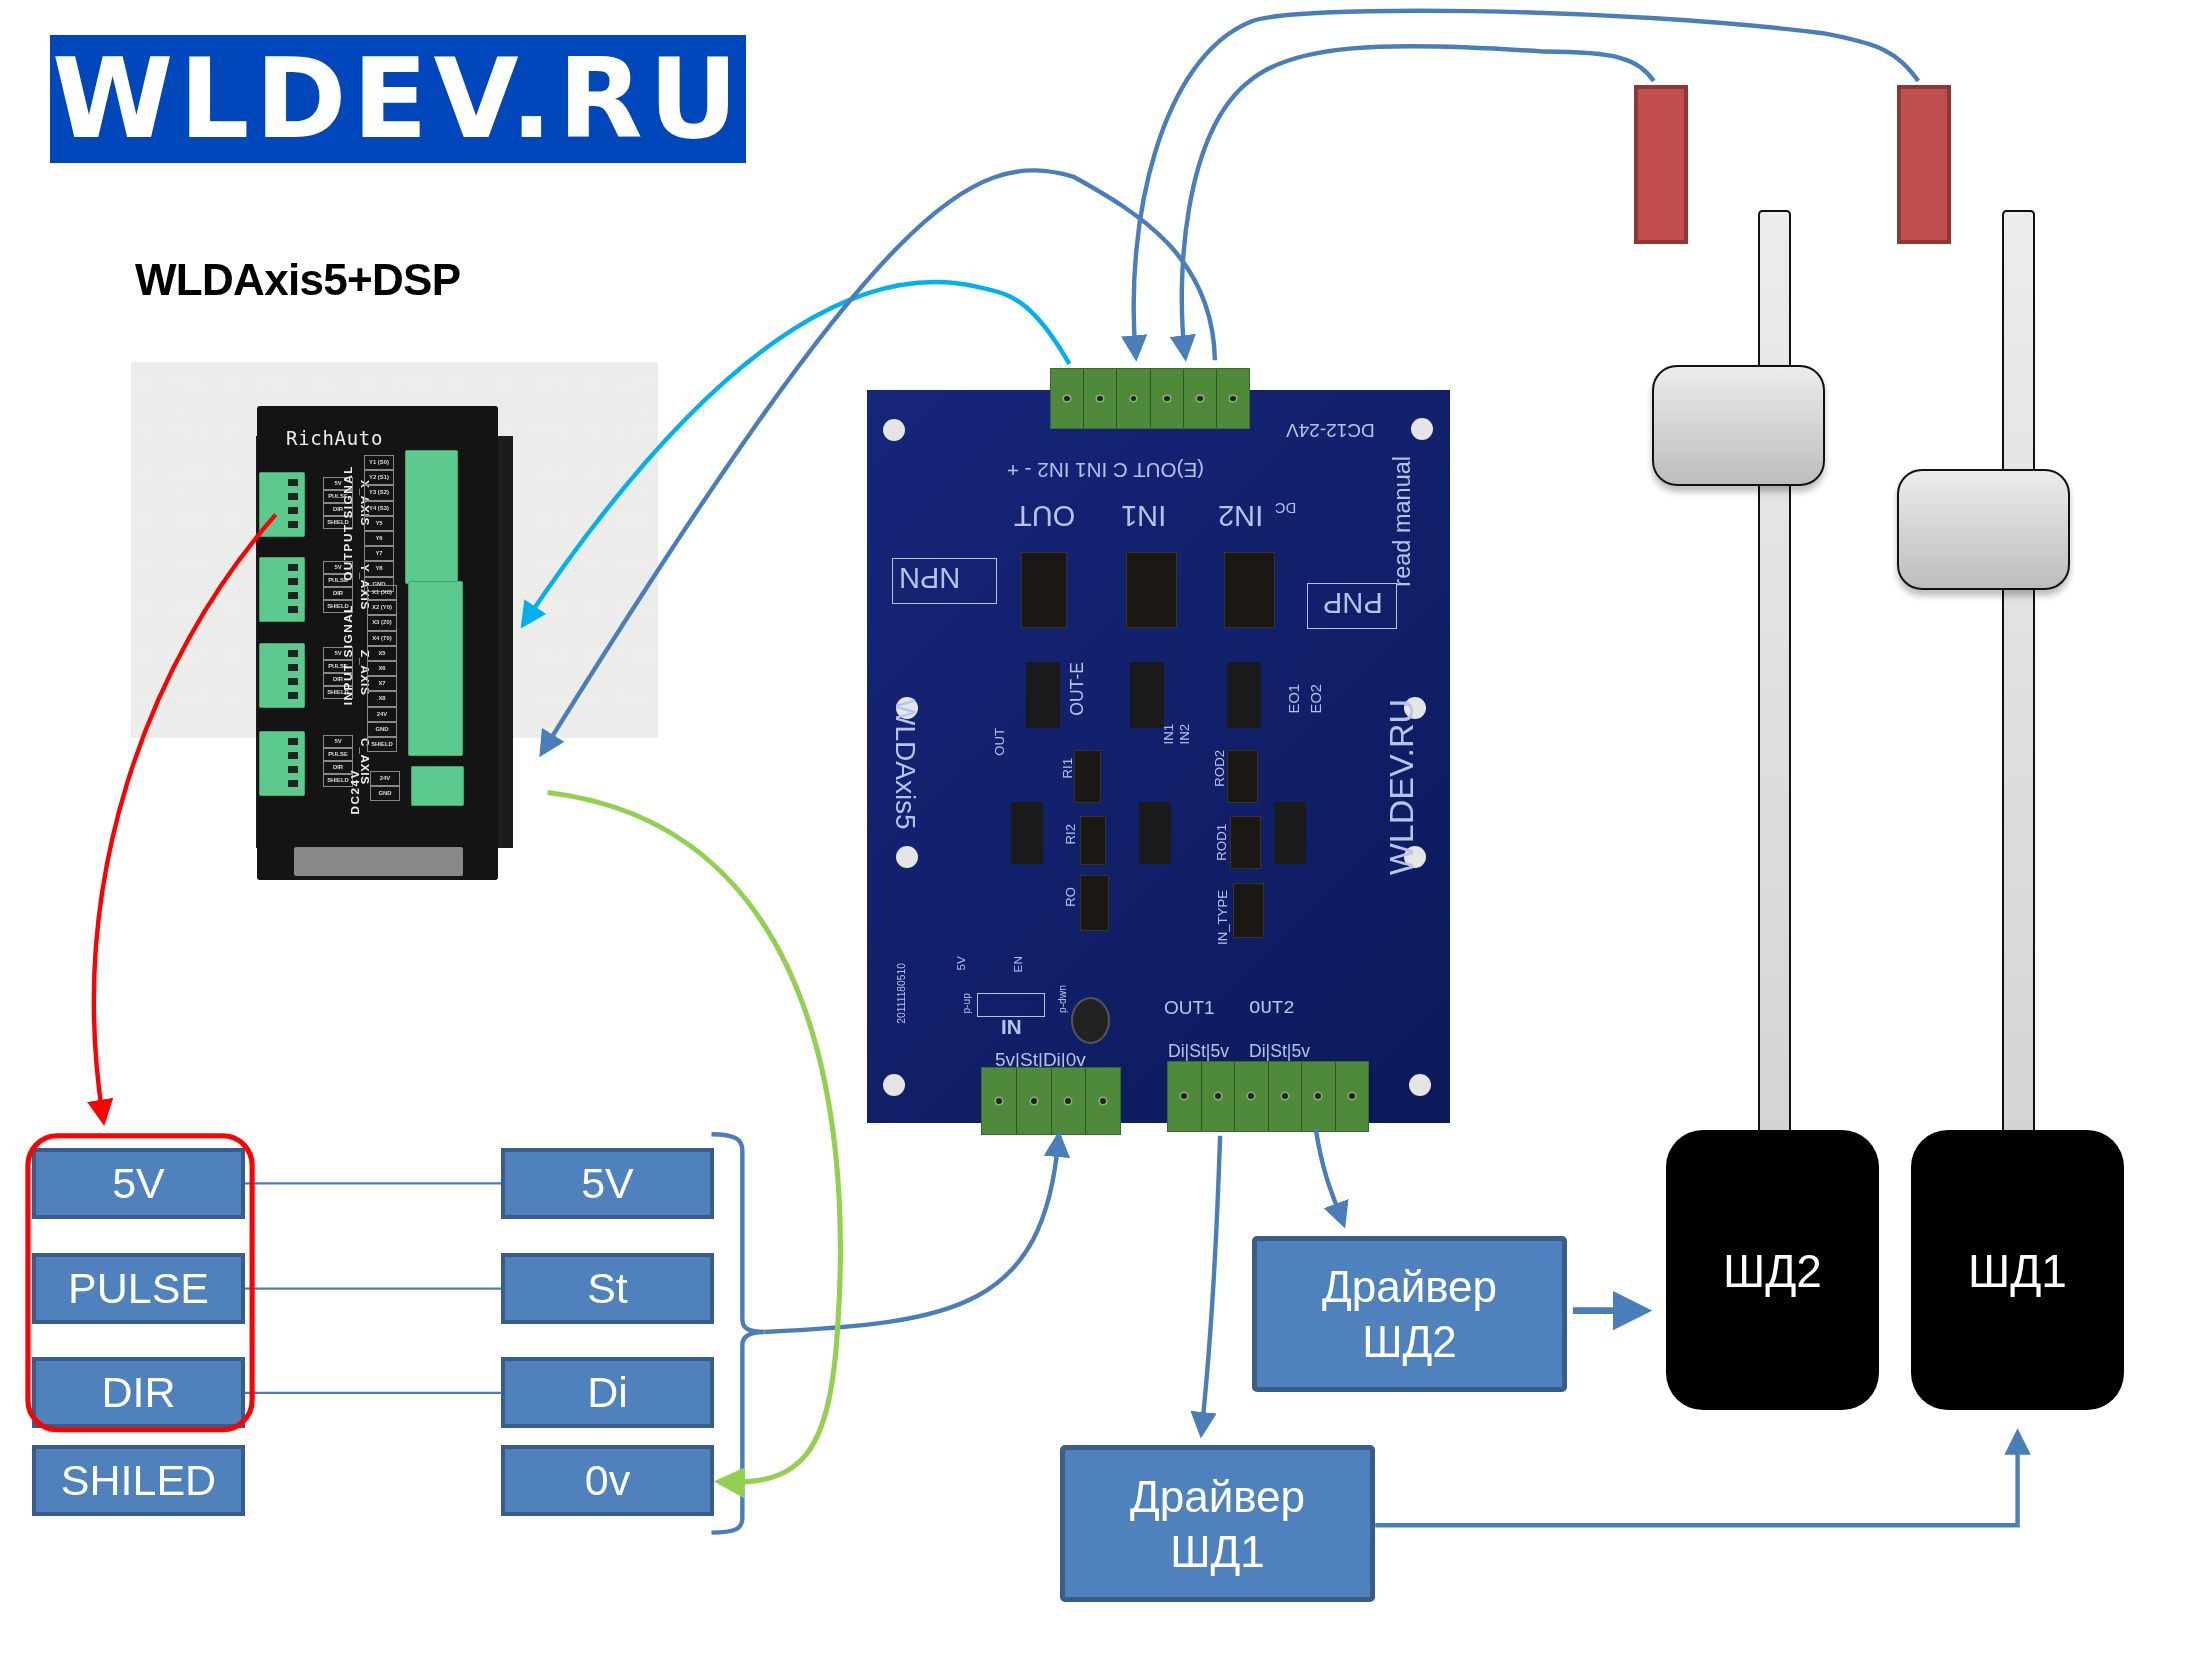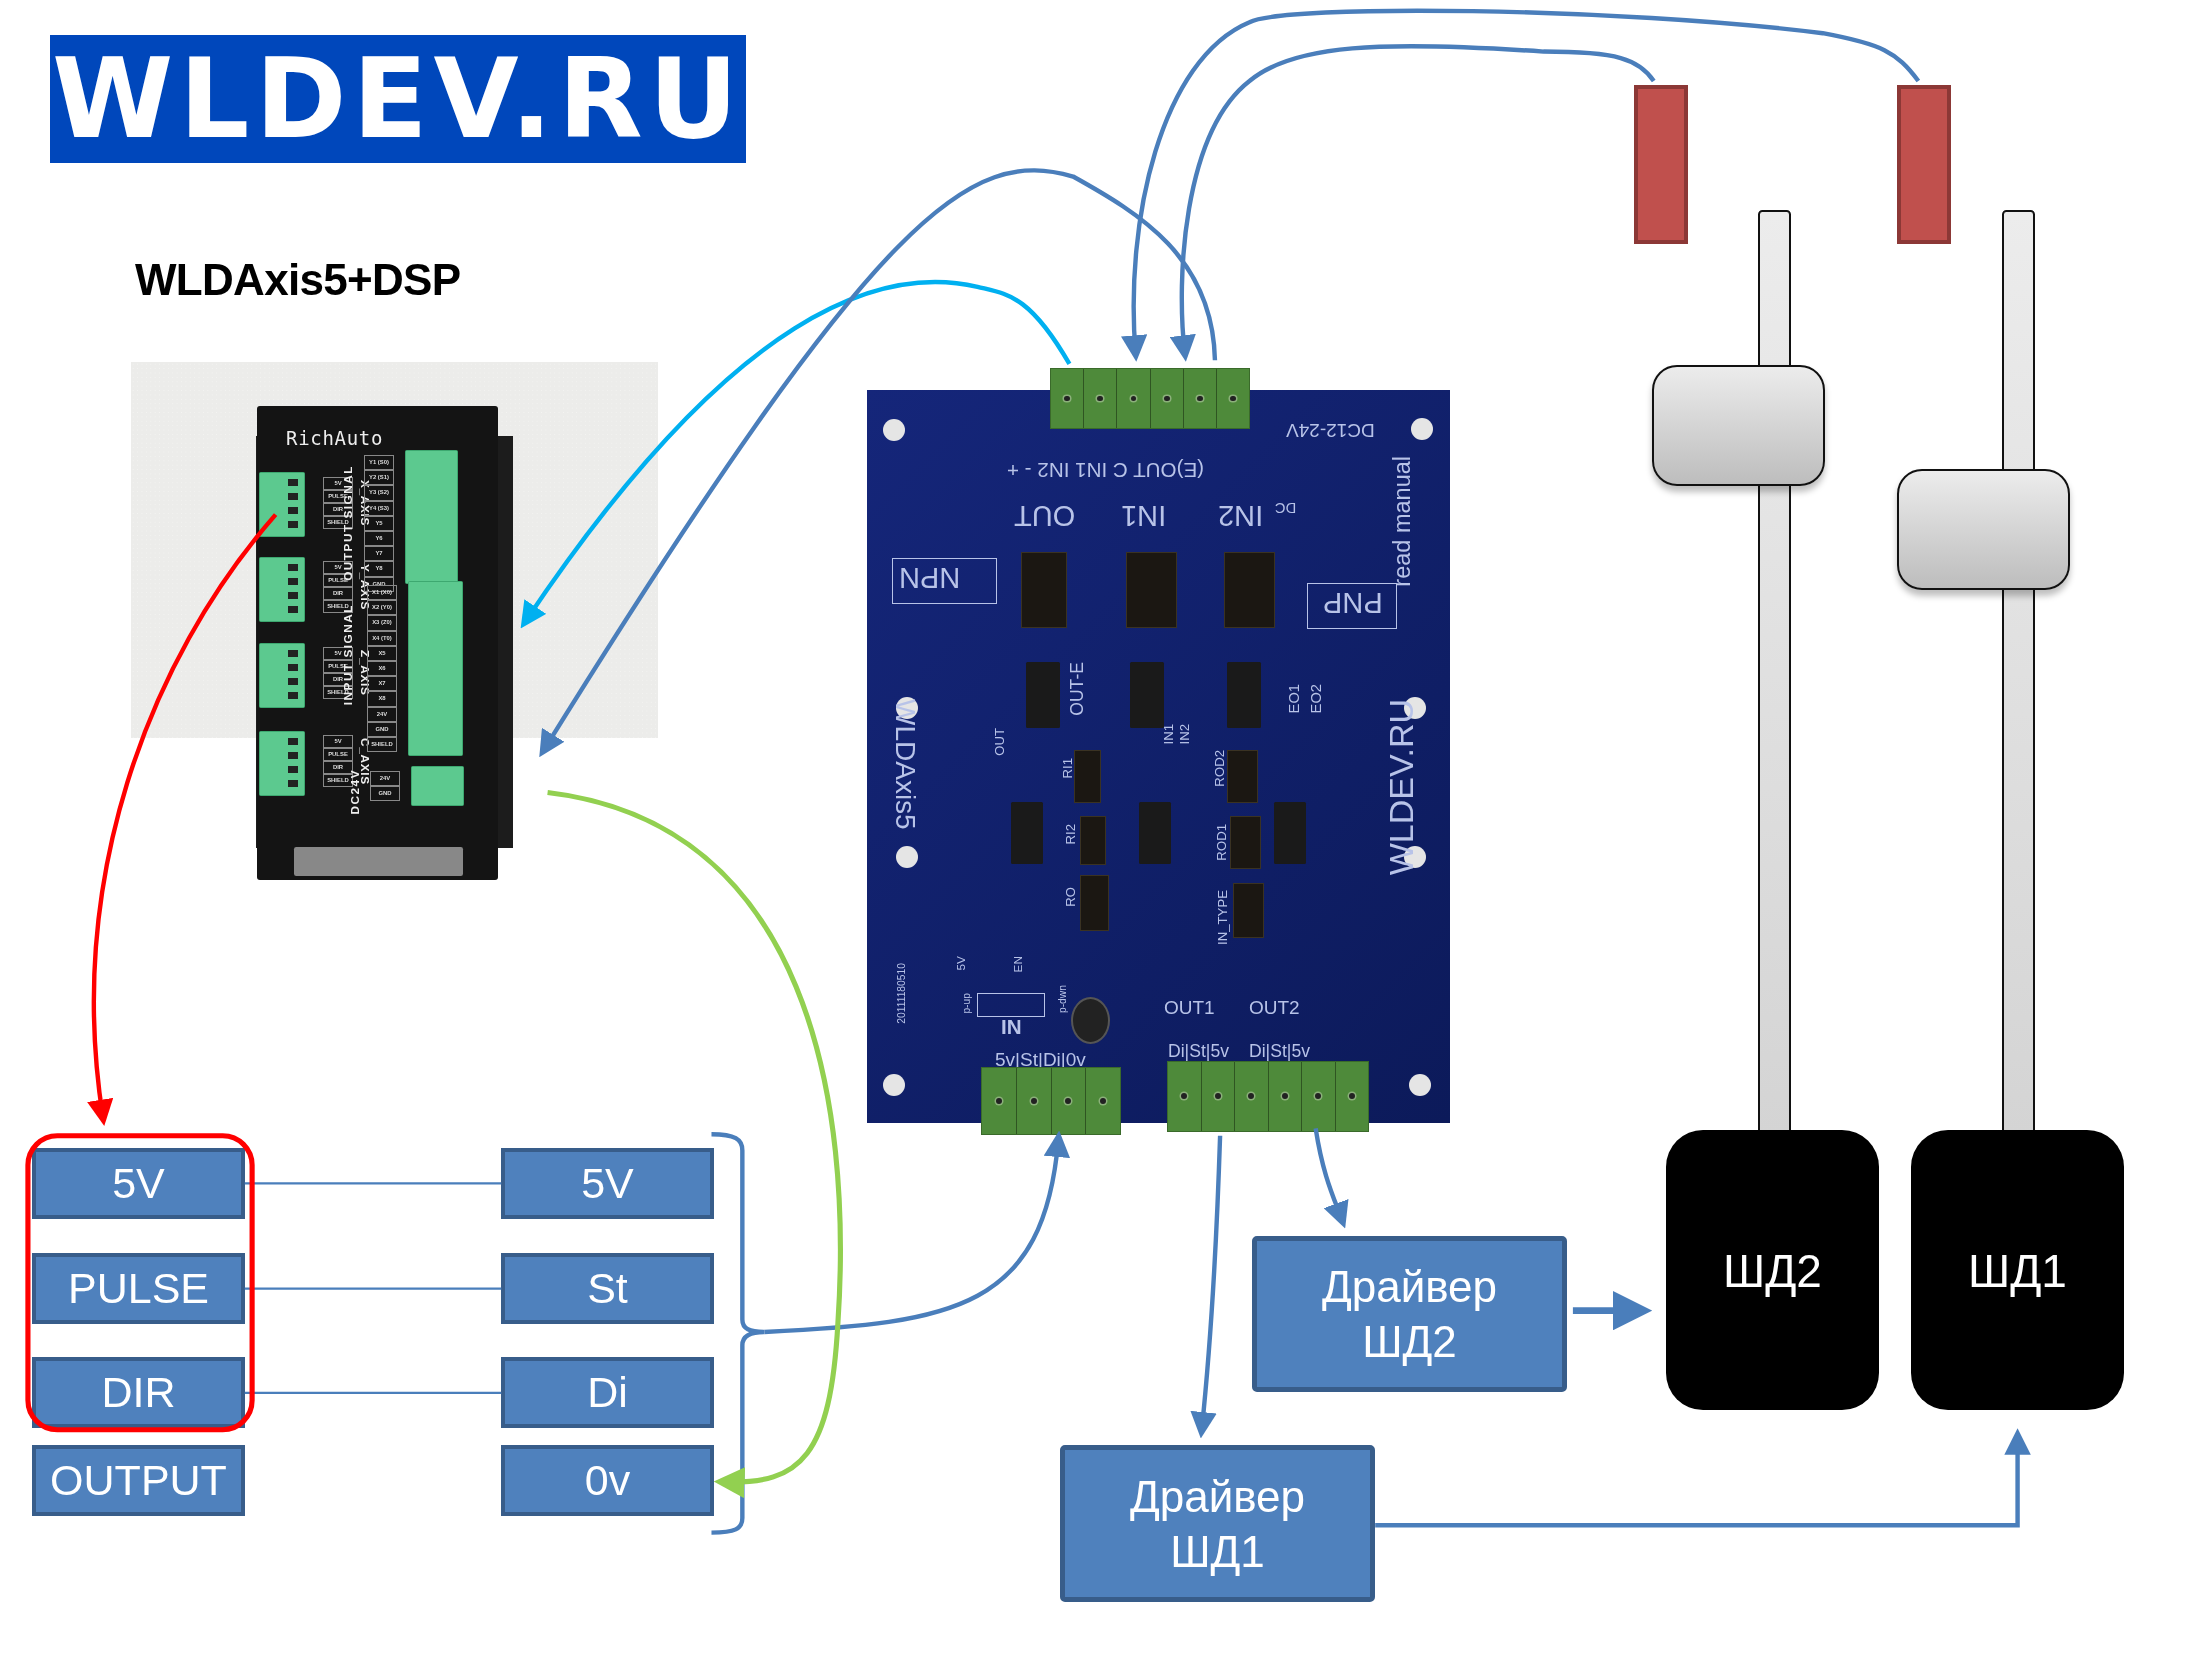--- a/index.html
+++ b/index.html
@@ -238,21 +238,21 @@
   <div class="pcb-txt" style="left:87px;top:566px;font-size:11.8px;writing-mode:vertical-rl;transform:rotate(180deg);">5V</div>
   <div class="pcb-txt" style="left:144px;top:566px;font-size:11.8px;writing-mode:vertical-rl;transform:rotate(180deg);">EN</div>
   <div class="pcb-txt" style="left:94px;top:603px;font-size:10.3px;writing-mode:vertical-rl;transform:rotate(180deg);">p-up</div>
   <div class="pcb-txt" style="left:190px;top:595px;font-size:10.3px;writing-mode:vertical-rl;transform:rotate(180deg);">p-dwn</div>
   <div class="silk-box" style="left:110px;top:603px;width:66px;height:22px;"></div>
   <div class="pcb-txt" style="left:134px;top:625px;font-size:20.6px;font-weight:bold;">IN</div>
   <div class="pcb-txt" style="left:128px;top:651px;font-size:19px;margin-top:8px;">5v|St|Di|0v</div>
   <div class="abs" style="left:204px;top:607px;width:35px;height:43px;border-radius:50%;background:#222;border:2.9px solid #555;"></div>
 
   <div class="pcb-txt" style="left:297px;top:607px;font-size:19px;">OUT1</div>
-  <div class="pcb-txt" style="left:382px;top:607px;font-size:19px;">OUT2</div>
+  <div class="pcb-txt" style="left:382px;top:607px;font-size:19px;font-family:Liberation Mono, monospace;">OUT2</div>
   <div class="pcb-txt" style="left:301px;top:651px;font-size:17.6px;">Di|St|5v</div>
   <div class="pcb-txt" style="left:382px;top:651px;font-size:17.6px;">Di|St|5v</div>
 </div>
 
 <div class="green-term" style="left:1050px;top:368px;width:198px;height:59px;">
   <div class="green-cell"></div>
     <div class="green-cell"></div>
     <div class="green-cell"></div>
   <div class="green-cell"></div>
     <div class="green-cell"></div>
@@ -269,21 +269,21 @@
     <div class="green-cell"></div>
     <div class="green-cell"></div>
   <div class="green-cell"></div>
     <div class="green-cell"></div>
     <div class="green-cell"></div>
 </div>
 
 <div class="sig-box" style="left:32px;top:1148px;">5V</div>
 <div class="sig-box" style="left:32px;top:1253px;">PULSE</div>
 <div class="sig-box" style="left:32px;top:1357px;">DIR</div>
-<div class="sig-box" style="left:32px;top:1445px;">OUTPUT</div>
+<div class="sig-box" style="left:32px;top:1445px;">SHILED</div>
 
 <div class="sig-box" style="left:501px;top:1148px;">5V</div>
 <div class="sig-box" style="left:501px;top:1253px;">St</div>
 <div class="sig-box" style="left:501px;top:1357px;">Di</div>
 <div class="sig-box" style="left:501px;top:1445px;">0v</div>
 
 <div class="driver" style="left:1252px;top:1236px;width:315px;height:156px;">
   <span>Драйвер</span>
   <span>ШД2</span>
 </div>

